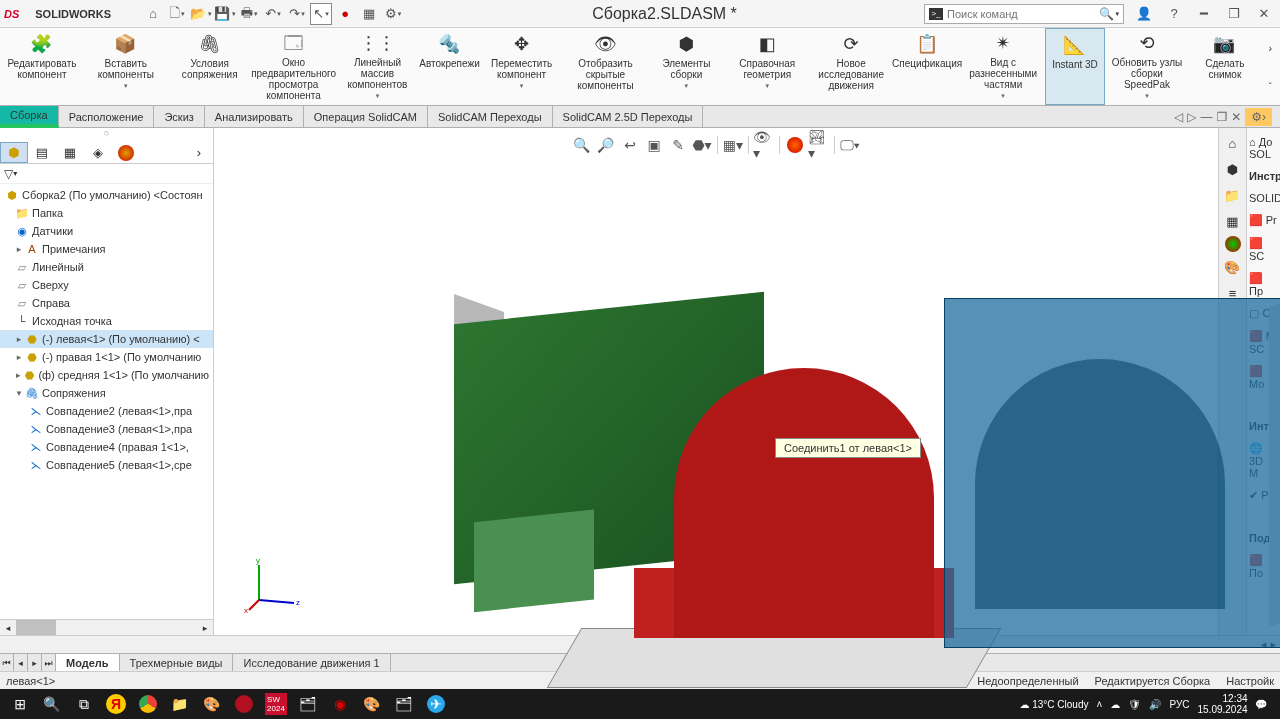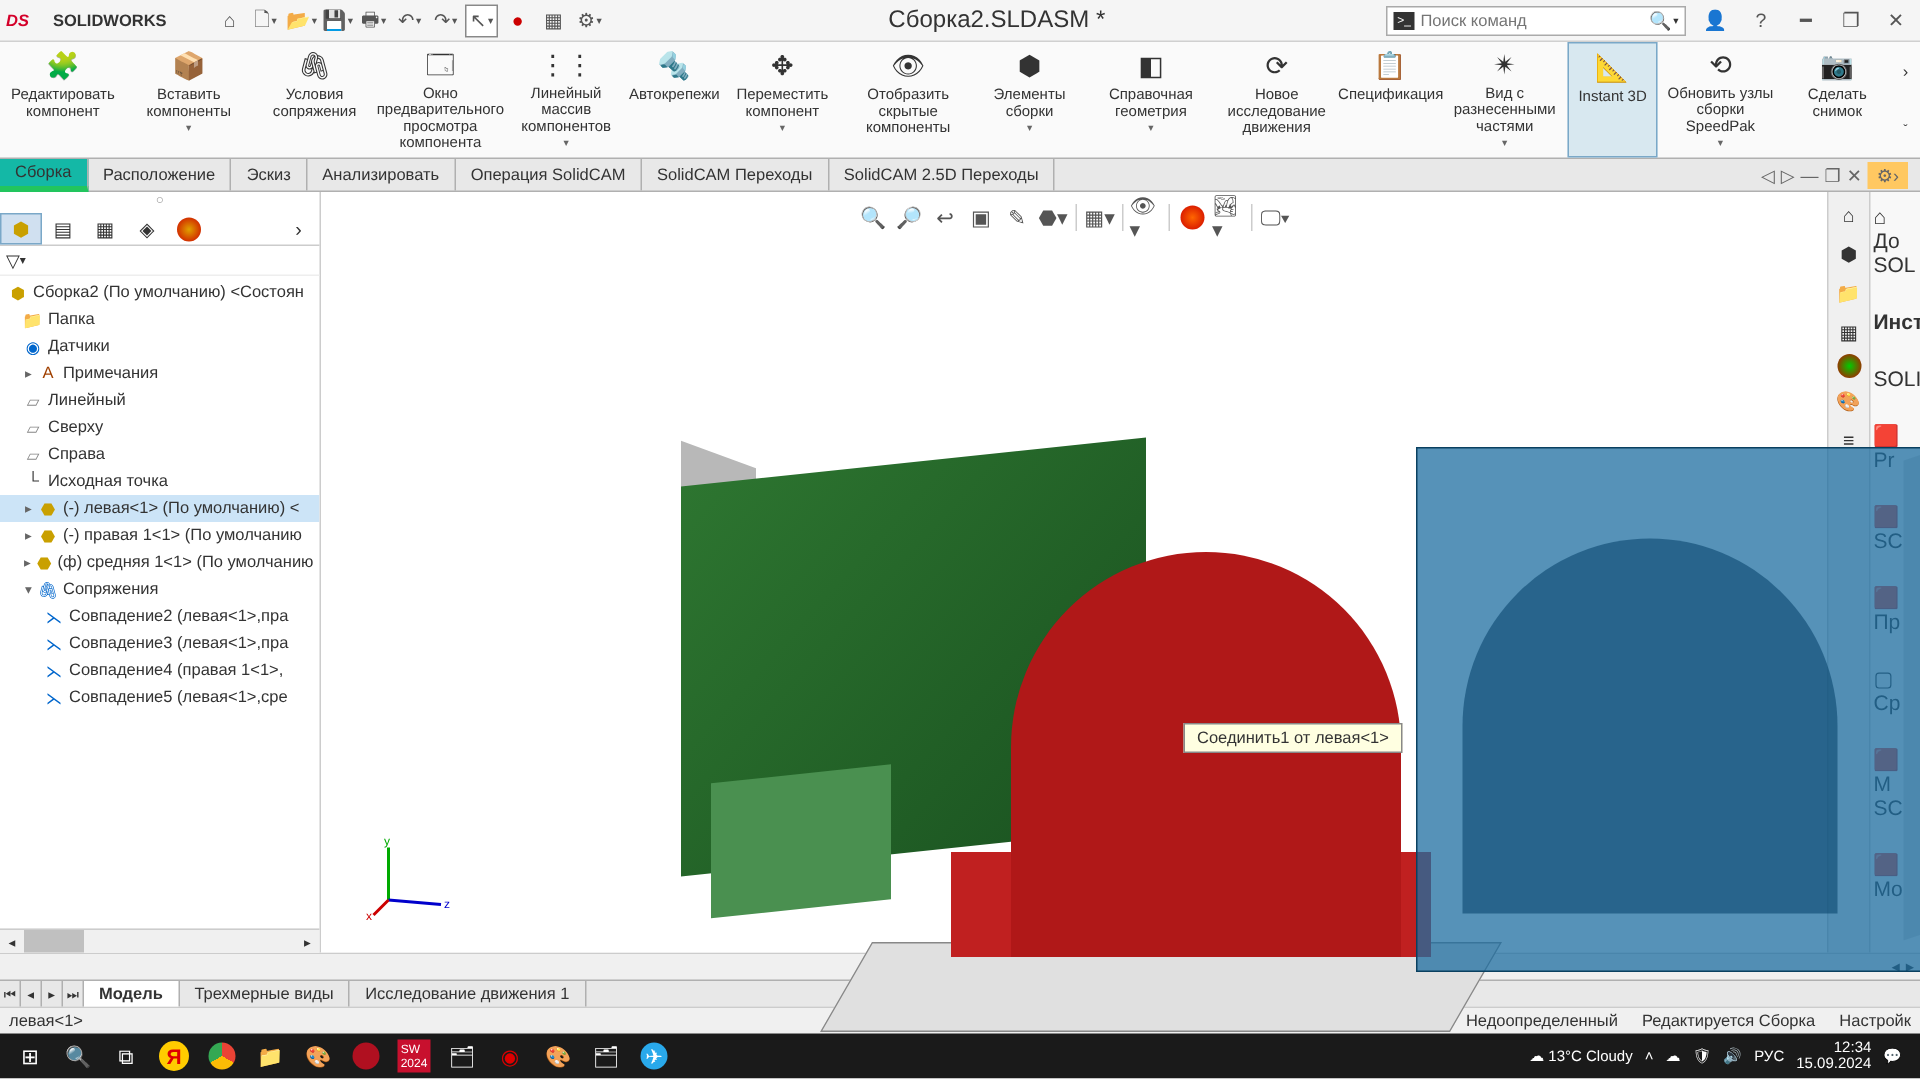--- a/index.html
+++ b/index.html
@@ -58,21 +58,21 @@
 .view-toolbar { position: absolute; top: 4px; left: 50%; transform: translateX(-50%); display: flex; gap: 2px; background: rgba(255,255,255,0.8); padding: 2px; }
 .vt-btn { width: 22px; height: 22px; display: flex; align-items: center; justify-content: center; font-size: 14px; color: #555; cursor: pointer; }
 .vt-sep { width: 1px; background: #ccc; margin: 2px 2px; }
 
 .tooltip { position: absolute; background: #ffffe1; border: 1px solid #888; padding: 3px 8px; font-size: 11px; }
 .triad { position: absolute; bottom: 20px; left: 30px; width: 60px; height: 60px; }
 
 .right-rail { width: 28px; background: #f0f0f0; border-left: 1px solid #ccc; display: flex; flex-direction: column; align-items: center; padding-top: 4px; gap: 4px; }
 .right-rail .rr-btn { width: 22px; height: 22px; display: flex; align-items: center; justify-content: center; font-size: 13px; cursor: pointer; }
 
-.far-right { width: 34px; background: #f8f8f8; border-left: 1px solid #ccc; font-size: 14px; overflow: hidden; display: flex; flex-direction: column; gap: 18px; padding-top: 6px; }
+.far-right { width: 34px; background: #f8f8f8; border-left: 1px solid #ccc; font-size: 11px; overflow: hidden; display: flex; flex-direction: column; gap: 6px; padding-top: 6px; }
 .far-right .fr-sec { padding: 2px; }
 
 
 .bottom-tabs { height: 18px; background: #e8e8e8; border-top: 1px solid #b0b0b0; display: flex; align-items: stretch; }
 .btab { padding: 1px 10px; font-size: 11px; border-right: 1px solid #b0b0b0; display: flex; align-items: center; cursor: pointer; }
 .btab.active { background: #fff; font-weight: bold; }
 .btab-nav { display: flex; }
 .btab-nav span { width: 14px; text-align: center; border-right: 1px solid #b0b0b0; font-size: 9px; line-height: 18px; }
 
 
@@ -343,21 +343,21 @@
     </div>
 
     <div class="shape gray-wall-l"></div>
     <div class="shape green-box"></div>
     <div class="shape gray-base"></div>
     <div class="shape red-base"></div>
     <div class="shape red-arch"></div>
     <div class="shape gray-wall-r"></div>
     <div class="shape blue-box"></div>
 
-    <div class="tooltip" style="left:575px;top:310px;margin-top:44px;">Соединить1 от левая&lt;1&gt;</div>
+    <div class="tooltip" style="left:561px;top:310px;">Соединить1 от левая&lt;1&gt;</div>
 
     <svg class="triad" viewBox="0 0 60 60">
       <line x1="15" y1="45" x2="15" y2="10" stroke="#0a0" stroke-width="2"></line>
         <text x="12" y="8" font-size="8" fill="#0a0">y</text>
       <line x1="15" y1="45" x2="50" y2="48" stroke="#00c" stroke-width="2"></line>
         <text x="52" y="50" font-size="8" fill="#00c">z</text>
       <line x1="15" y1="45" x2="5" y2="55" stroke="#c00" stroke-width="2"></line>
         <text x="0" y="58" font-size="8" fill="#c00">x</text>
     </svg>
   </div>

